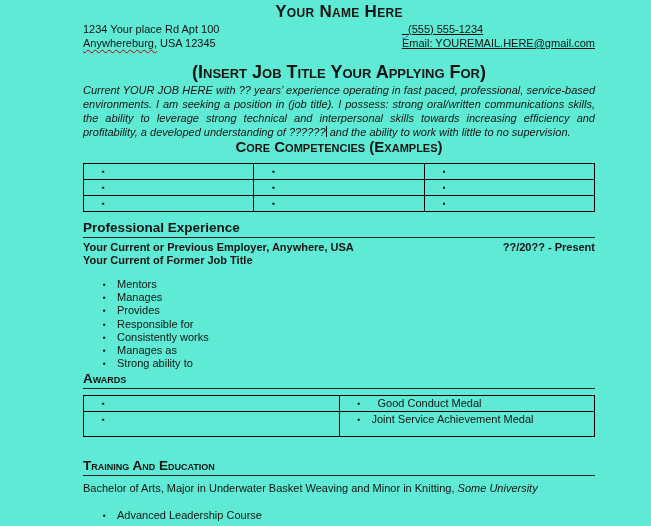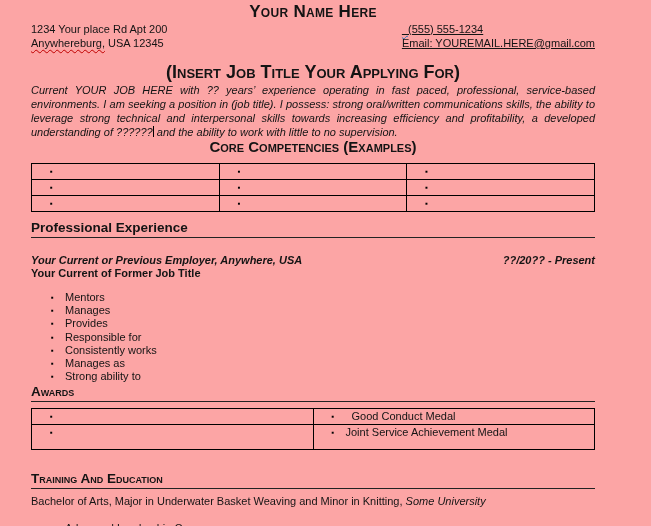--- a/index.html
+++ b/index.html
@@ -1,25 +1,25 @@
 <!DOCTYPE html>
 <html><head>
 <meta charset="utf-8">
 <style>
   html,body{margin:0;padding:0;background:#fff;}
   .page{
     position:relative;
     width:651px;height:526px;
-    background:#fca5a5;
+    background:#5eead4;
     color:#141414;
     font-family:"Liberation Sans","DejaVu Sans",sans-serif;
     font-size:11px;line-height:14px;
     overflow:hidden;
     box-sizing:border-box;
-    padding:3px 56px 0 31px;
+    padding:3px 56px 0 83px;
   }
   .name{
     font-size:17px;line-height:18px;font-weight:bold;
     font-variant-caps:small-caps;letter-spacing:.3px;
     text-align:center;
   }
   .header-row{display:flex;justify-content:space-between;margin-top:1px;}
   .addr div, .contact div{line-height:14px;}
   .contact{text-align:left;text-decoration:underline;}
   .misspelled{
@@ -73,41 +73,41 @@
     font-size:8px;vertical-align:1px;color:#000;
   }
   .sect-head{
     font-size:13.5px;line-height:16px;font-weight:bold;
     border-bottom:1.5px solid #222;
     padding-bottom:1px;
   }
   .pe-head{margin-top:8px;}
   .awd-head{margin-top:1px;font-variant-caps:small-caps;}
   .edu-head{margin-top:21px;font-variant-caps:small-caps;}
-  .job-row{display:flex;justify-content:space-between;margin-top:16px;font-weight:bold;line-height:12px;font-style:italic;}
+  .job-row{display:flex;justify-content:space-between;margin-top:3px;font-weight:bold;line-height:12px;}
   .job-title-line{font-weight:bold;line-height:12px;margin-top:1px;}
   ul.bullets{list-style:none;margin:0;padding:0;}
   ul.bullets.exp{margin-top:12px;}
   ul.bullets.exp li{line-height:13.2px;}
   ul.bullets.edu{margin-top:13px;}
   ul.bullets.edu li{line-height:14px;}
   ul.bullets li{padding-left:20px;}
   .degree{margin-top:6px;line-height:13px;}
   .awd-indent{padding-left:6px;}
 </style>
 </head>
 <body>
 
 <div class="page">
 
   <div class="name">Your Name Here</div>
 
   <div class="header-row">
     <div class="addr">
-      <div>1234 Your place Rd Apt 200</div>
+      <div>1234 Your place Rd Apt 100</div>
       <div><span class="misspelled">Anywhereburg,</span><span> USA 12345</span></div>
     </div>
     <div class="contact">
       <div><span class="grammar">&nbsp;&nbsp;</span><span>(555) 555-1234</span></div>
       <div>Email: YOUREMAIL.HERE@gmail.com</div>
     </div>
   </div>
 
   <div class="obj-title">(Insert Job Title Your Applying For)</div>
   <div class="summary"><span>Current YOUR JOB HERE with ?? years’ experience operating in fast paced, professional, service-based environments. I am seeking a position in (job title). I possess: strong oral/written communications skills, the ability to leverage strong technical and interpersonal skills towards increasing efficiency and profitability, a developed understanding of ??????</span><span class="caret"></span><span> and the ability to work with little to no supervision.</span></div>

